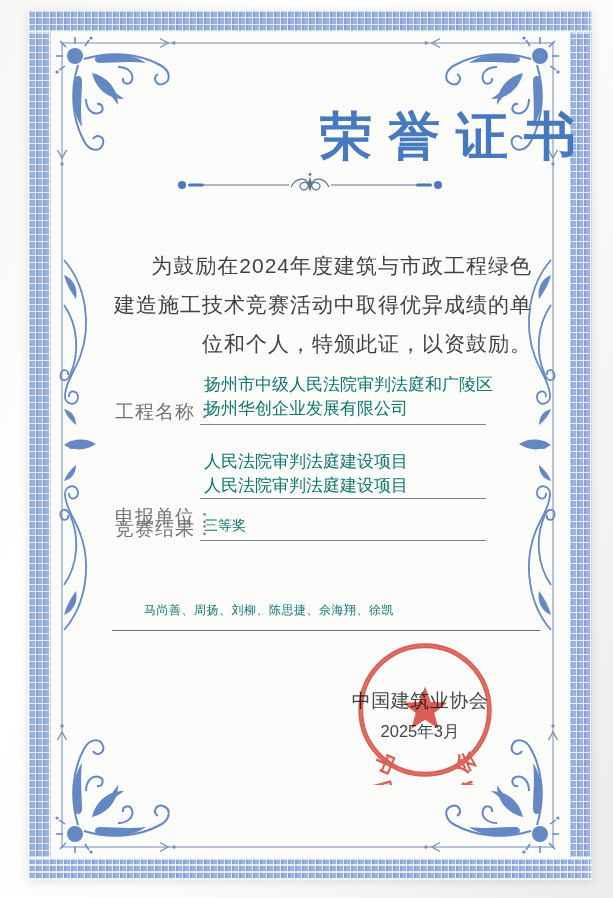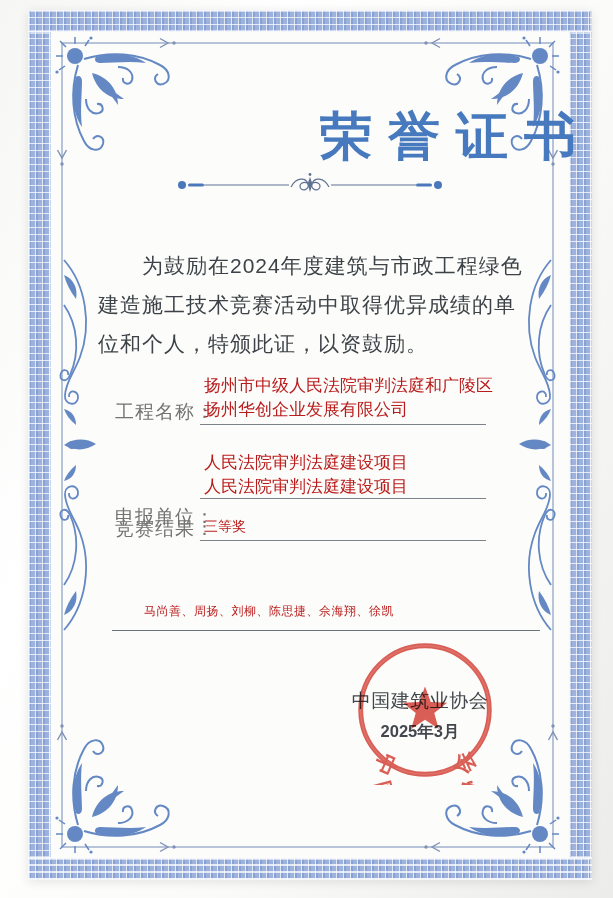--- a/index.html
+++ b/index.html
@@ -33,26 +33,27 @@
     position:absolute; left:0; right:0; top:80px; text-align:right;
     font-size:52px; font-weight:bold; color:#4679bd;
     letter-spacing:16px; padding-left:16px;margin-top:12px;
   }
   .divider { position:absolute; top:162px; left:50%; transform:translateX(-50%); }
 
   .para {
     position:absolute; left:70px; top:236px; width:434px;
     font-size:21px; line-height:39px; color:#3c4247; letter-spacing:1px;
     font-weight:500;
+    text-align:right;
   }
   .para .pl { display:block; white-space:nowrap; }
   .para .indent { text-indent:44px; }
 
   .lbl { position:absolute; font-size:19px; color:#737373; letter-spacing:1px; white-space:nowrap; }
-  .val { position:absolute; font-size:17px; color:#b91c1c; white-space:nowrap; line-height:24px; }
+  .val { position:absolute; font-size:17px; color:#0f766e; white-space:nowrap; line-height:24px;font-family:Liberation Mono, monospace; }
   .ul  { position:absolute; height:0; border-bottom:1.5px solid #7c828a; }
 
   .lbl-project   { left:87px;  top:389px; }
   .val-project   { left:176px; top:364px; }
   .ul-project    { left:172px; top:414px; width:286px; }
 
   .lbl-applicant { left:87px;  top:494px; }
   .val-applicant { left:176px; top:441px; }
   .ul-applicant  { left:172px; top:488px; width:286px; }
 
@@ -63,21 +64,21 @@
   .lbl-participants { left:87px; top:556px; }
   .val-names     { left:116px; top:589px; font-size:12px; letter-spacing:0.5px; }
   .ul-names      { left:84px;  top:620px; width:428px; border-bottom-color:#6d737b; }
 
   .issuer {
     position:absolute; left:310px; top:678px; width:164px; text-align:center;
     font-size:19px; color:#42474d; letter-spacing:0.5px; white-space:nowrap;
   }
   .date {
     position:absolute; left:310px; top:711px; width:164px; text-align:center;
-    font-size:16.5px; color:#42474d; white-space:nowrap;font-weight:bold;
+    font-size:16.5px; color:#42474d; white-space:nowrap;
   }
   .seal {
     position:absolute; left:322px; top:625px; width:150px; height:150px;
     opacity:.88; mix-blend-mode:multiply;
   }
 </style>
 </head>
 <body>
 
 <div class="page">

